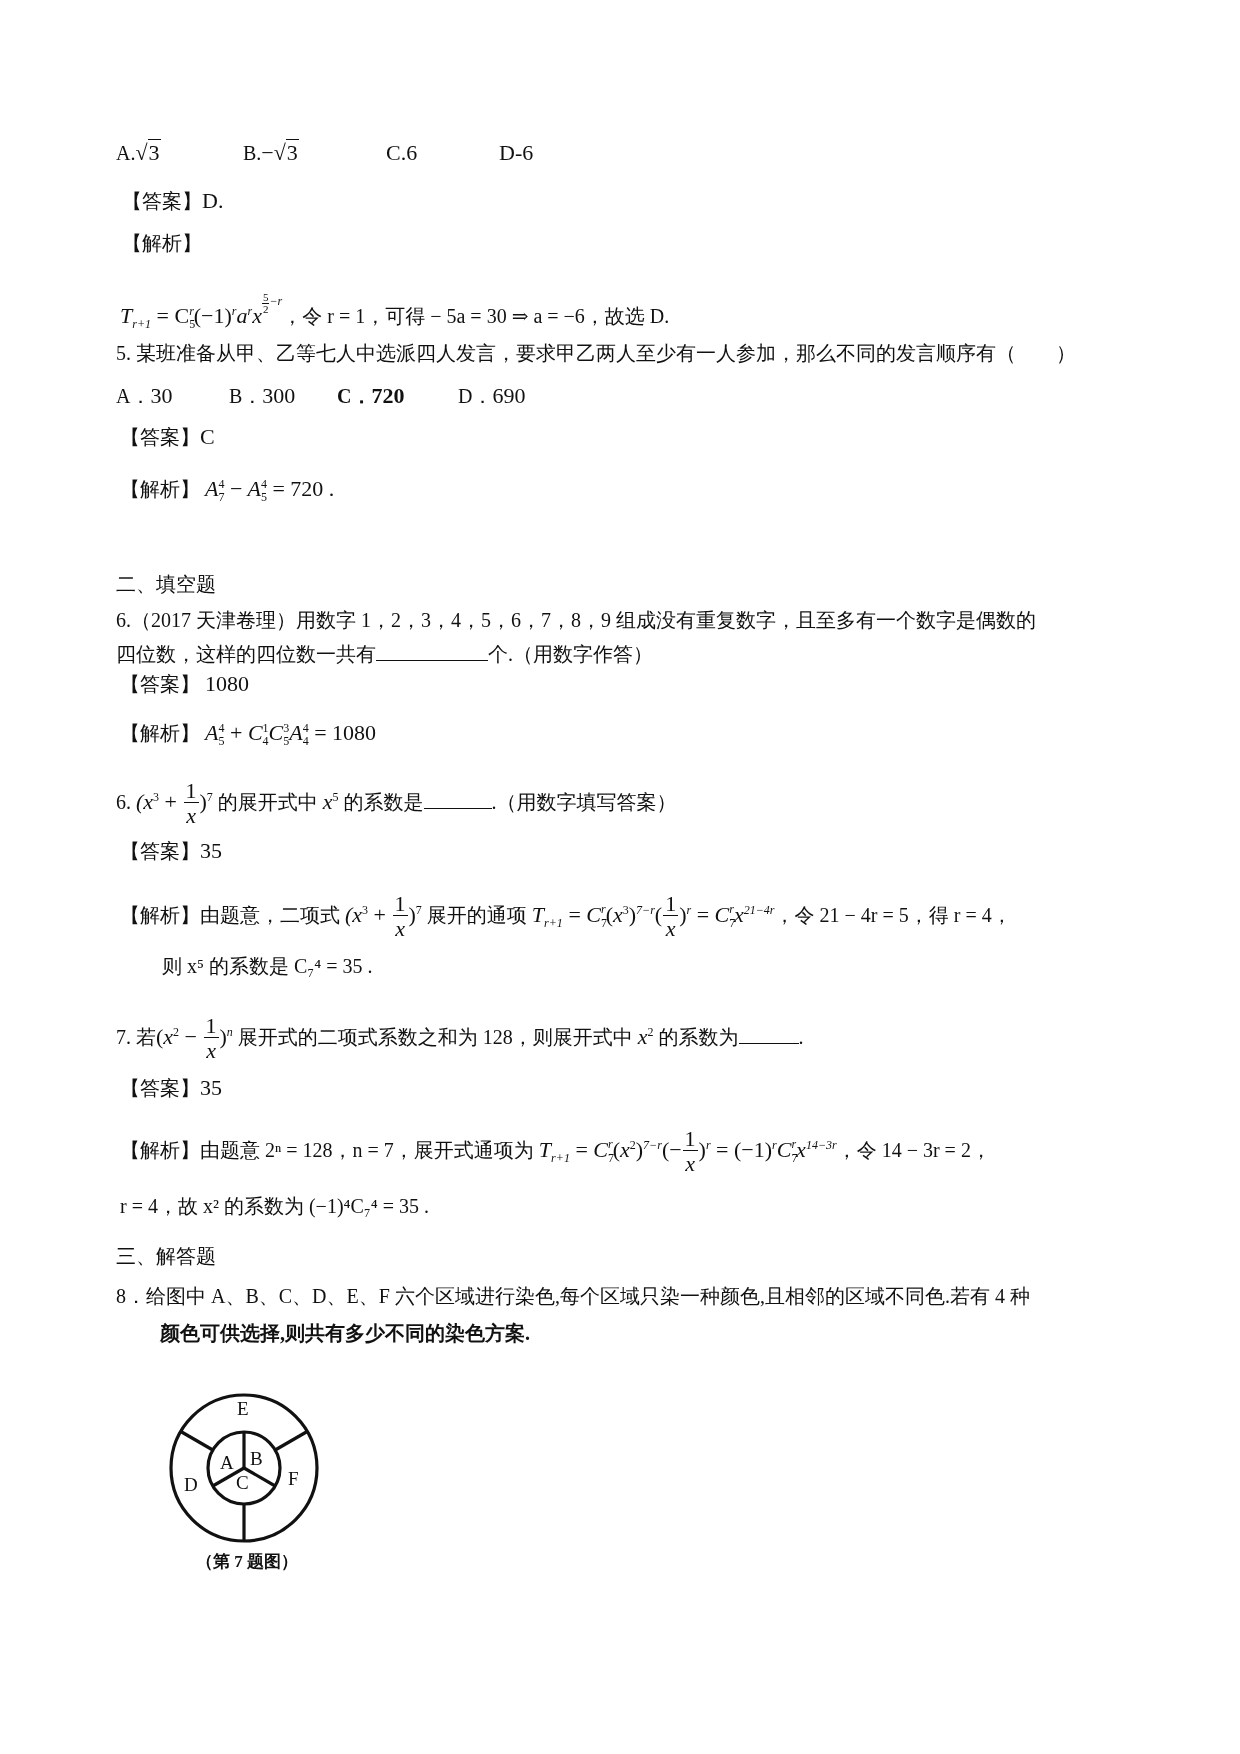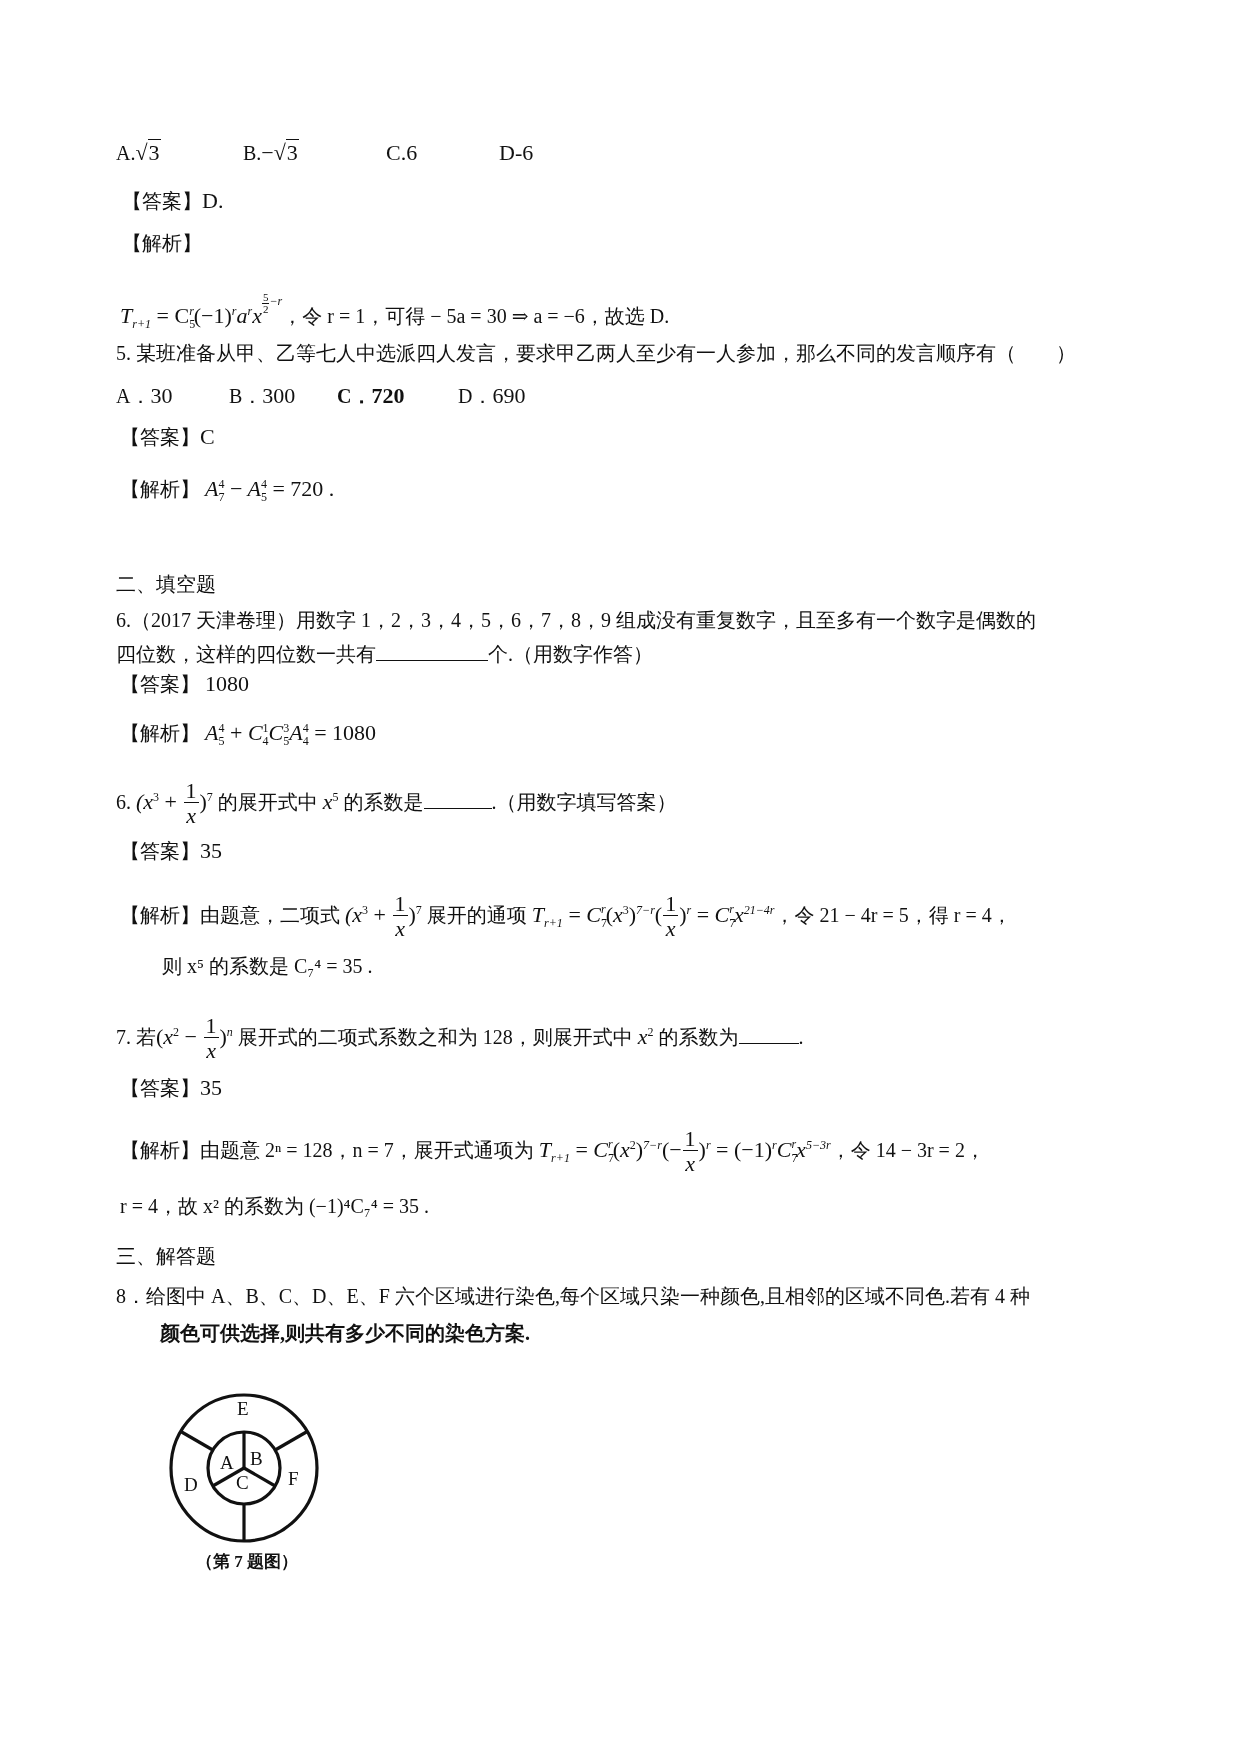--- a/index.html
+++ b/index.html
@@ -125,21 +125,21 @@
         <span class="den">x</span>
       </span><span class="n">)</span><sup>n</sup></span><span> 展开式的二项式系数之和为 128，则展开式中 </span><span class="m">x</span><sup style="font-style:normal">2</sup><span> 的系数为</span><span class="blank" style="width:60px;"></span><span>.</span>
 </div>
 <div class="line" style="top:1075px; left:120px;">
   <span>【答案】</span><span class="n">35</span>
 </div>
 <div class="line" style="top:1128px; left:120px;">
   <span>【解析】</span><span>由题意 2ⁿ = 128，n = 7，展开式通项为 </span><span class="m">T<sub>r+1</sub><span class="n"> = </span>C<sub style="font-style:normal">7</sub><sup style="margin-left:-6px">r</sup><span class="n">(</span>x<sup style="font-style:normal">2</sup><span class="n">)</span><sup>7−r</sup><span class="n">(−</span><span class="frac">
         <span class="num">1</span>
         <span class="den">x</span>
-      </span><span class="n">)</span><sup>r</sup><span class="n"> = (−1)</span><sup>r</sup>C<sub style="font-style:normal">7</sub><sup style="margin-left:-6px">r</sup>x<sup>5−3r</sup></span><span>，令 14 − 3r = 2，</span>
+      </span><span class="n">)</span><sup>r</sup><span class="n"> = (−1)</span><sup>r</sup>C<sub style="font-style:normal">7</sub><sup style="margin-left:-6px">r</sup>x<sup>14−3r</sup></span><span>，令 14 − 3r = 2，</span>
 </div>
 <div class="line" style="top:1193px; left:120px;">
   <span>r = 4，故 x² 的系数为 (−1)⁴C₇⁴ = 35 .</span>
 </div>
 
 <div class="line" style="top:1243px; left:116px;">
   <span>三、解答题</span>
 </div>
 
 <div class="line" style="top:1283px; left:116px;">

